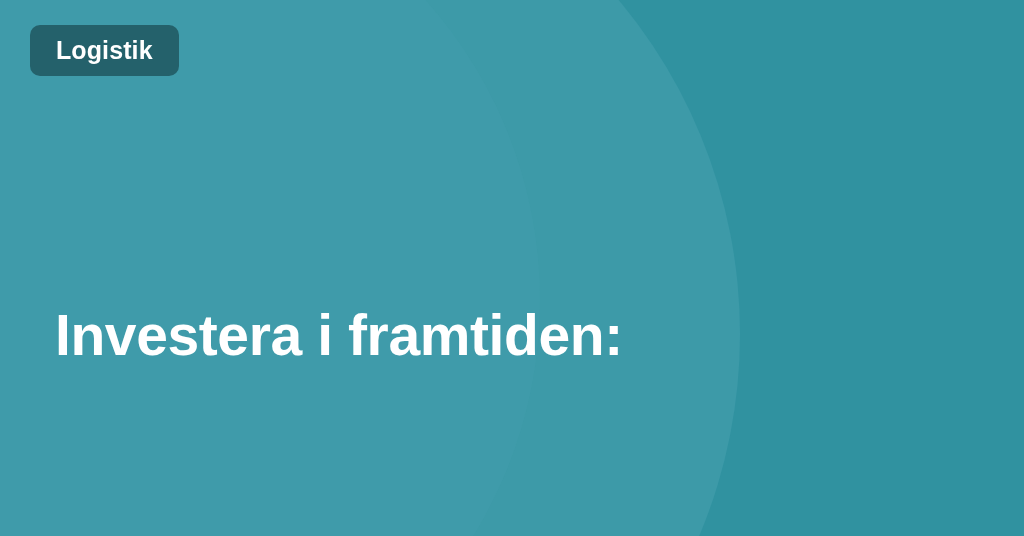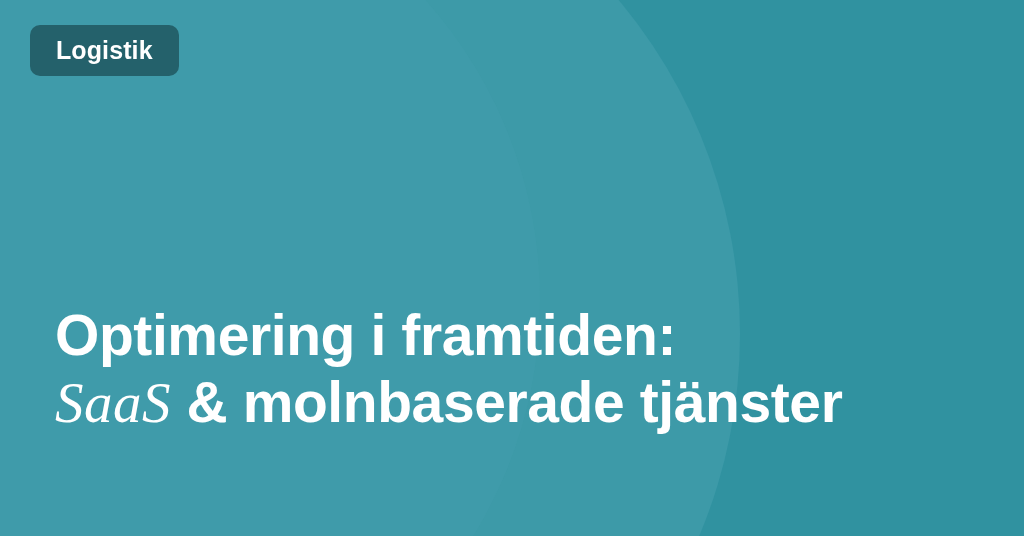--- a/index.html
+++ b/index.html
@@ -134,19 +134,16 @@
     <div class="bg-circle-soft"></div>
   </div>
 
   <div class="tag-row">
     <div class="tag">
       <span class="tag-label">Logistik</span>
     </div>
   </div>
 
   <h1 class="headline">
-    <span class="line">Optimering i framtiden:</span>
-    <span class="line">
-      <span class="serif-italic">SaaS</span><span> &amp; molnbaserade tjänster</span>
-    </span>
+    <span class="line">Investera i framtiden:</span>
   </h1>
 
 </div>
 
 </body></html>

